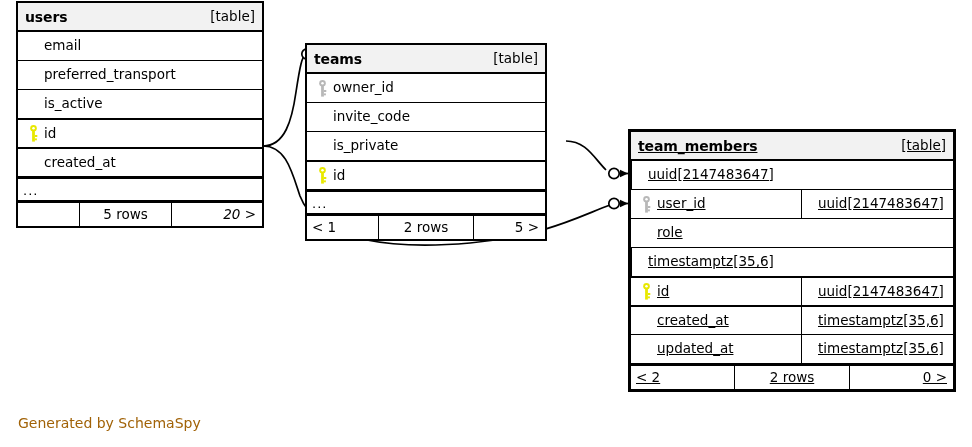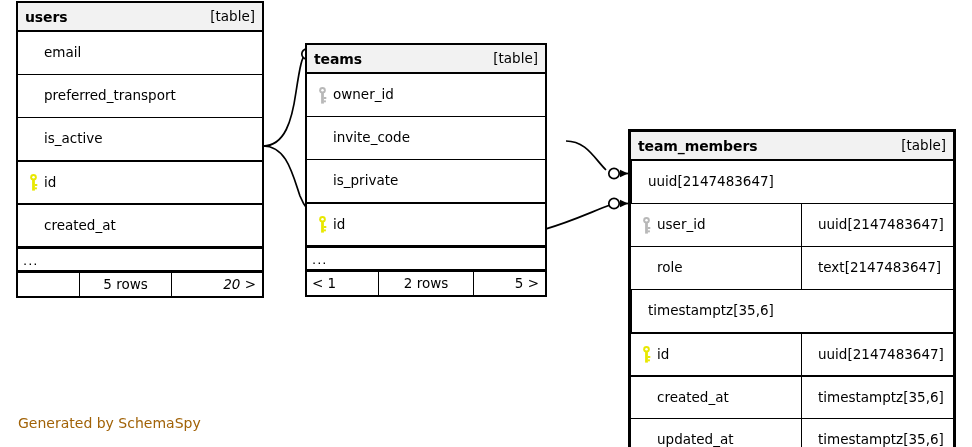--- a/index.html
+++ b/index.html
@@ -36,20 +36,21 @@
   .table-box {
     position: absolute;
     background: #ffffff;
     border: 2px solid #000000;
     box-sizing: border-box;
     font-size: 13.5px;
     line-height: 1;
   }
   .table-box.thick {
     border-width: 3px;
+    text-decoration: underline;
   }
 
   .tbl-header {
     display: flex;
     align-items: center;
     justify-content: space-between;
     background: #f2f2f2;
     border-bottom: 2px solid #000000;
     box-sizing: border-box;
     padding: 0 7px;
@@ -63,21 +64,21 @@
   .tbl-kind {
     font-size: 13.5px;
     font-weight: normal;
   }
 
   .tbl-row {
     display: flex;
     align-items: stretch;
     border-bottom: 1px solid #000000;
     box-sizing: border-box;
-    height: 43px;
+    height: 29px;
   }
   .tbl-row.pk-sep {
     border-top: 1px solid #000000;
   }
   .tbl-row:last-of-type {
     border-bottom: none;
   }
 
   .cell-name {
     display: flex;
@@ -343,21 +344,20 @@
         <span class="col-label">user_id</span>
       </div>
       <div class="cell-type" style="flex:0 0 152px;">uuid[2147483647]</div>
     </div>
 
     <div class="tbl-row">
       <div class="cell-name">
         <span class="key-slot"></span>
         <span class="col-label">role</span>
       </div>
-      <div class="cell-type" style="flex:0 0 152px;">text[2147483647]</div>
     </div>
 
     <div class="tbl-row">
       <div class="cell-type" style="flex:0 0 152px;">timestamptz[35,6]</div>
     </div>
 
     <div class="tbl-row pk-sep">
       <div class="cell-name">
         <span class="key-slot">
           <svg class="key-icon" width="9" height="17" viewBox="0 0 9 17">

